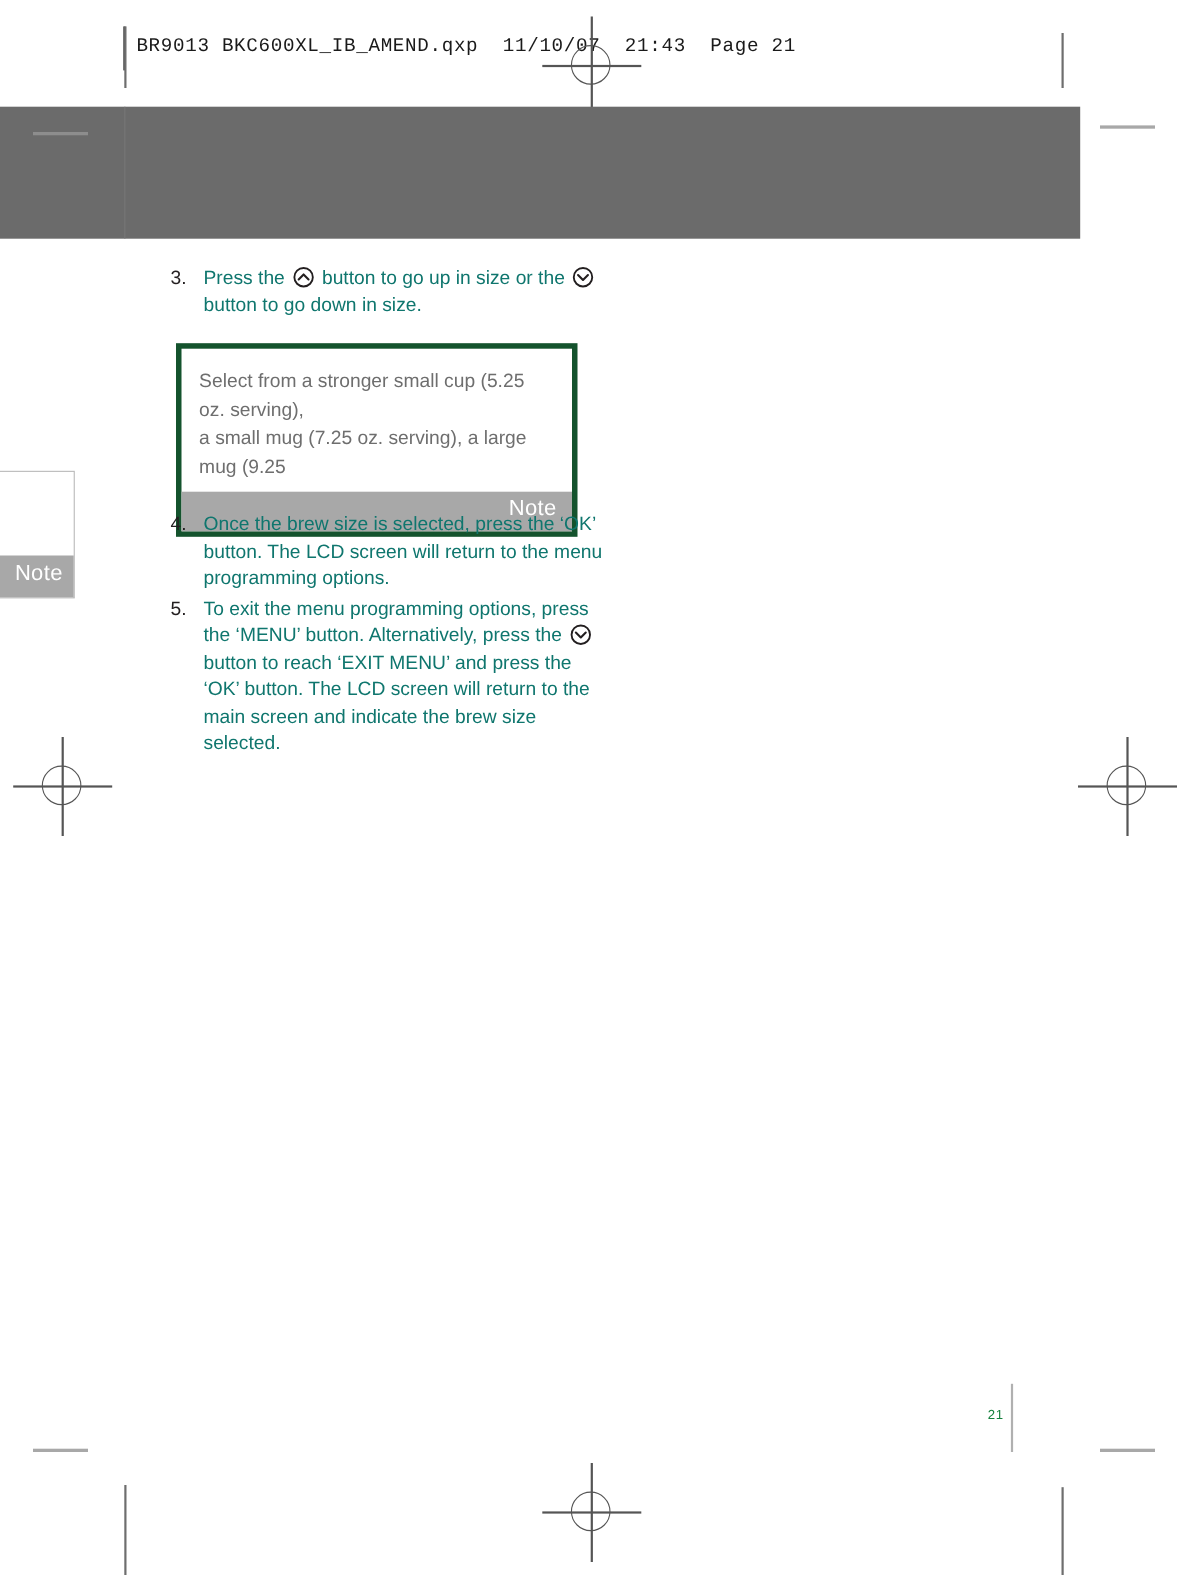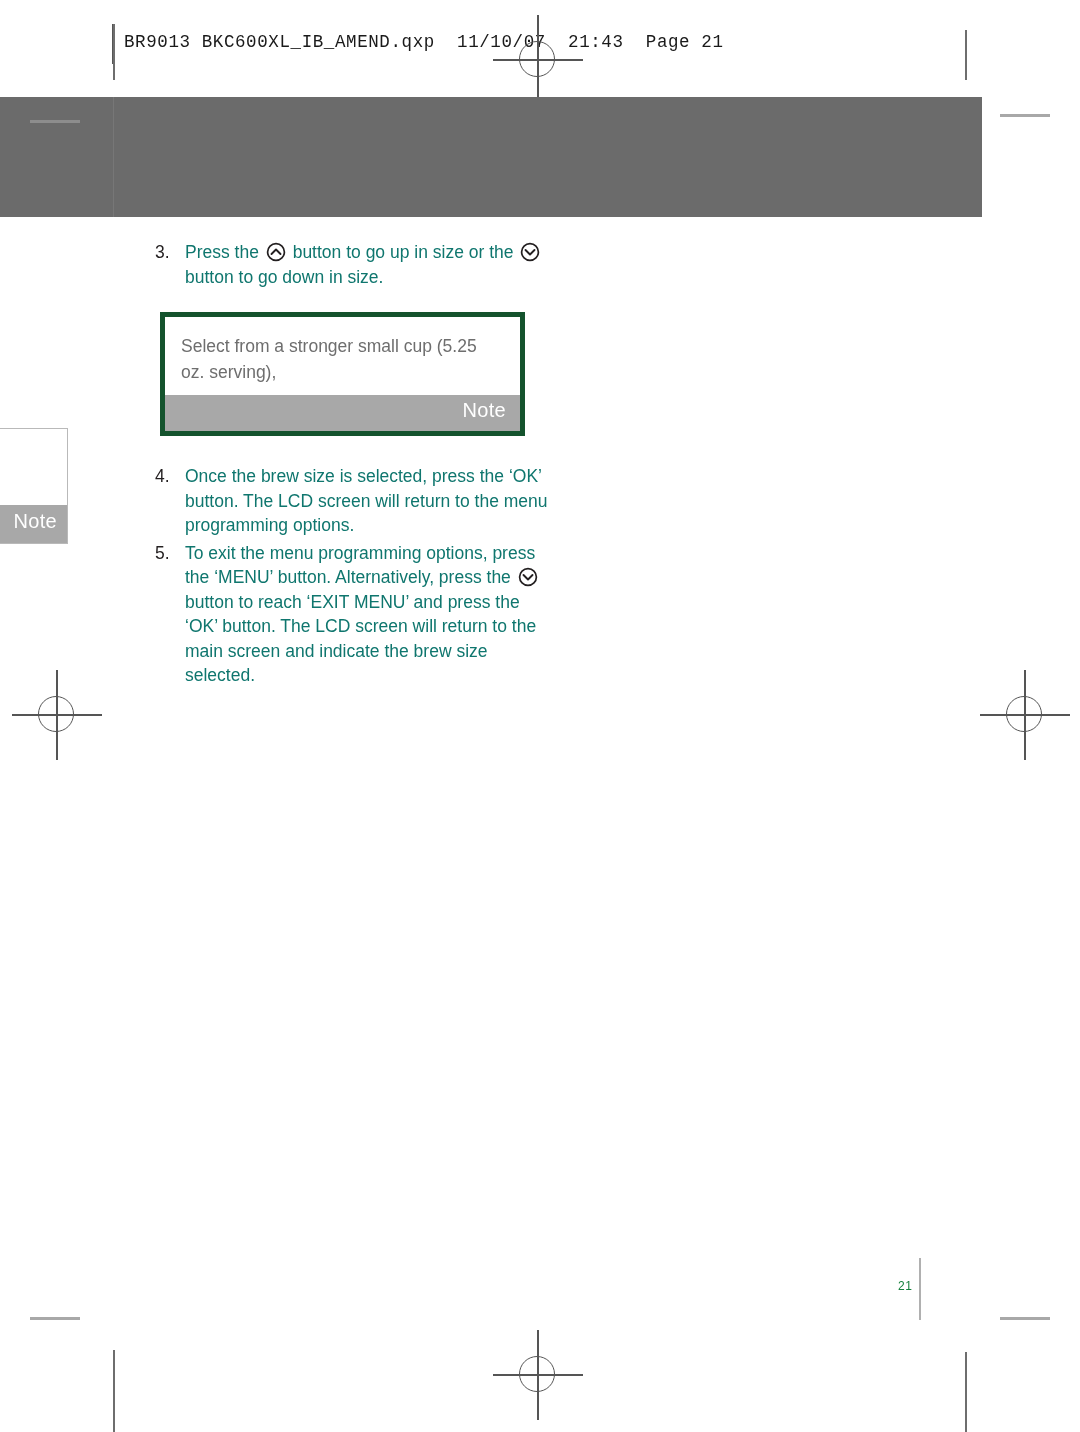--- a/index.html
+++ b/index.html
@@ -314,20 +314,21 @@
             </svg></span> button to go up in size or the <span class="btn-icon"><svg width="20" height="20" viewBox="0 0 20 20">
               <circle cx="10" cy="10" r="8.4" fill="none" stroke="#231f20" stroke-width="1.7"></circle>
               <path d="M5.5,8 L10,12.5 L14.5,8" fill="none" stroke="#231f20" stroke-width="1.9" stroke-linecap="round" stroke-linejoin="round"></path>
             </svg></span> button to go down in size.</div>
     </div>
   </div>
 
   <div class="note-main">
     <div class="note-body">
       <div class="note-line">Select from a stronger small cup (5.25 oz. serving),</div>
+      <div class="note-line">a small mug (7.25 oz. serving), a large mug (9.25</div>
     </div>
     <div class="note-footer">
       <span>Note</span>
     </div>
   </div>
 
   <div class="steps-after">
     <div class="step" style="margin-bottom:3px;">
       <div class="step-num">4.</div>
       <div class="step-text" id="step-4-text">Once the brew size is selected, press the ‘OK’ button. The LCD screen will return to the menu programming options.</div>

